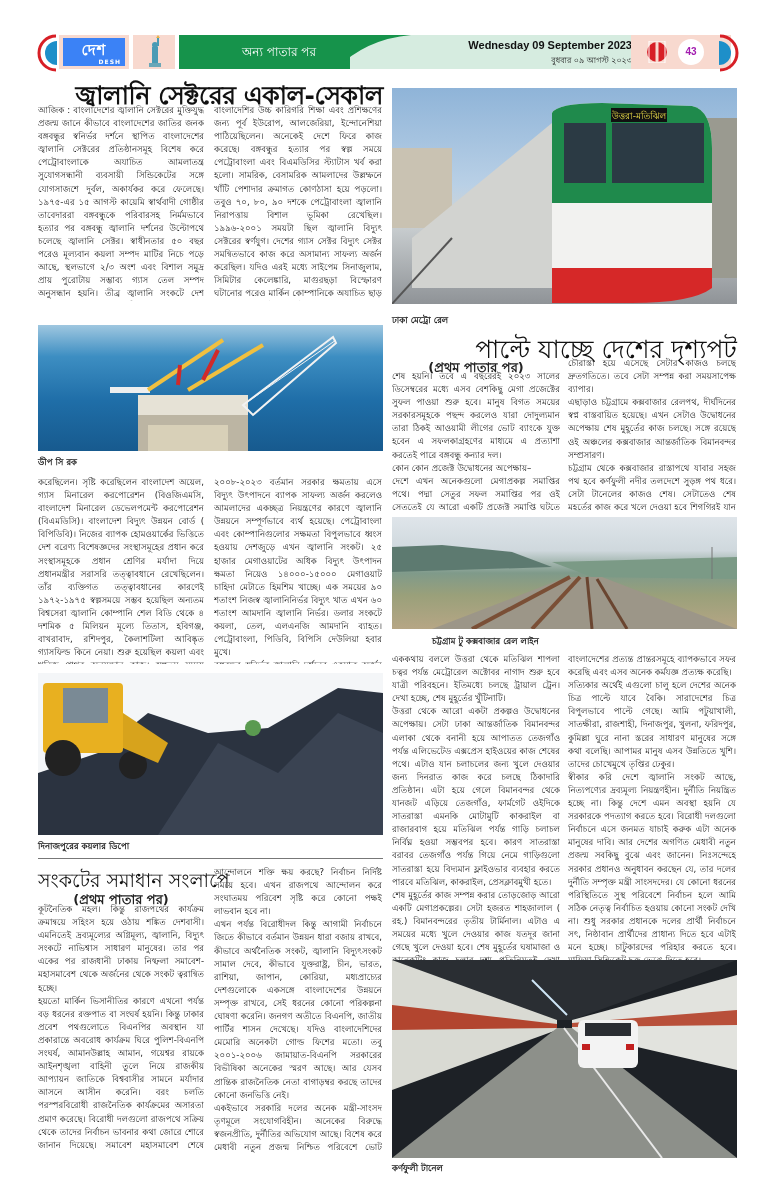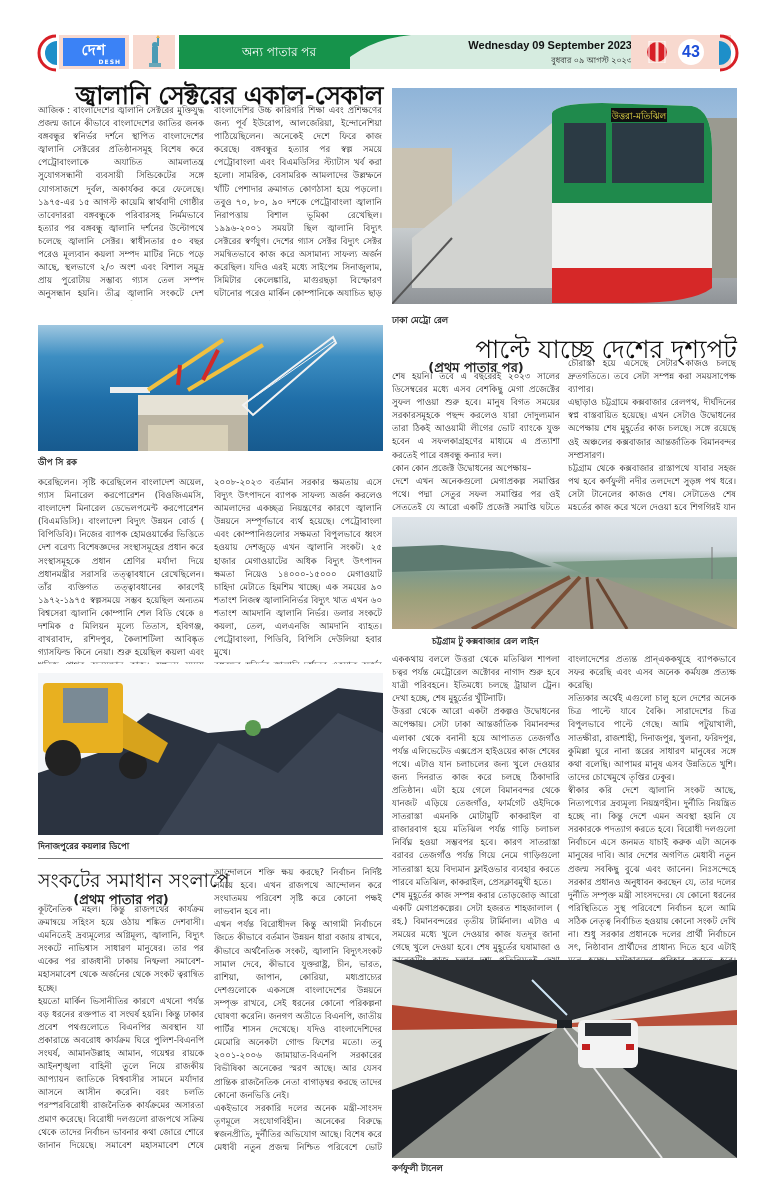--- a/index.html
+++ b/index.html
@@ -14,21 +14,21 @@
   .mh-logo-sub { position: absolute; right: 4px; bottom: 0px; font-size: 6px; color: #fff; font-weight: bold; line-height: 8px; }
   .mh-liberty { position: absolute; left: 95px; top: 1px; width: 42px; height: 34px; background: #f8d9cf; }
   .mh-section { position: absolute; left: 141px; top: 1px; width: 200px; height: 34px; background: #16934b; color: #fff;
                 font-size: 12px; line-height: 34px; text-align: center; }
   .date-strip { position: absolute; left: 350px; top: 35px; width: 292px; height: 34px; background: #d6ece0; }
   .date-swoosh { position: absolute; left: 336px; top: 35px; width: 80px; height: 34px; }
   .date-en { position: absolute; right: 10px; top: 4px; font-size: 11px; font-weight: bold; color: #111; font-family: "Liberation Sans", sans-serif; }
   .date-bn { position: absolute; right: 10px; top: 19px; font-size: 8px; color: #222; }
   .page-box { position: absolute; left: 631px; top: 35px; width: 100px; height: 34px; background: #f8d9cf; }
   .page-num { position: absolute; left: 47px; top: 4px; width: 26px; height: 26px; border-radius: 50%; background: #fff;
-              font-family: "Liberation Sans", sans-serif; font-weight: bold; font-size: 16px; line-height: 26px; text-align: center; color: #1d4ed8; }
+              font-family: "Liberation Sans", sans-serif; font-weight: bold; font-size: 10px; line-height: 26px; text-align: center; color: #a21caf; }
   .page-cricket { position: absolute; left: 14px; top: 6px; }
   .page-ring { position: absolute; left: 718px; top: 34px; }
 
   
   .headline { position: absolute; font-family: "DejaVu Sans", sans-serif; color: #111; text-align: right; white-space: nowrap; }
   .subhead { position: absolute; font-size: 13px; font-weight: bold; text-align: center; color: #222; }
   .col { position: absolute; font-size: 8.6px; line-height: 13.1px; color: #222; text-align: justify; overflow: hidden; }
   .col p { margin: 0; text-indent: 0; }
   .col .lead { font-weight: normal; }
   .photo { position: absolute; overflow: hidden; }
@@ -199,21 +199,21 @@
   </div>
   <div class="caption" style="left:392px; top:635px;margin-left:40px;">চট্টগ্রাম টু কক্সবাজার রেল লাইন</div>
 
   <div class="col" style="left:392px; top:653px; width:168px; height:310px;">
     <p>এককথায় বললে উত্তরা থেকে মতিঝিল শাপলা চত্বর পর্যন্ত মেট্রোরেল অক্টোবর নাগাদ শুরু হবে যাত্রী পরিবহনে। ইতিমধ্যে চলছে ট্রায়াল ট্রেন। দেখা হচ্ছে, শেষ মুহূর্তের খুঁটিনাটি।</p>
     <p>উত্তরা থেকে আরো একটা প্রকল্পও উদ্বোধনের অপেক্ষায়। সেটা ঢাকা আন্তর্জাতিক বিমানবন্দর এলাকা থেকে বনানী হয়ে আপাতত তেজগাঁও পর্যন্ত এলিভেটেড এক্সপ্রেস হাইওয়ের কাজ শেষের পথে। এটাও যান চলাচলের জন্য খুলে দেওয়ার জন্য দিনরাত কাজ করে চলছে ঠিকাদারি প্রতিষ্ঠান। এটা হয়ে গেলে বিমানবন্দর থেকে যানজট এড়িয়ে তেজগাঁও, ফার্মগেট ওইদিকে সাতরাস্তা এমনকি মোটামুটি কাকরাইল বা রাজারবাগ হয়ে মতিঝিল পর্যন্ত গাড়ি চলাচল নির্বিঘ্ন হওয়া সম্ভবপর হবে। কারণ সাতরাস্তা বরাবর তেজগাঁও পর্যন্ত গিয়ে নেমে গাড়িগুলো সাতরাস্তা হয়ে বিদ্যমান ফ্লাইওভার ব্যবহার করতে পারবে মতিঝিল, কাকরাইল, প্রেসক্লাবমুখী হতে।</p>
     <p>শেষ মুহূর্তের কাজ সম্পন্ন করার তোড়জোড় আরো একটি মেগাপ্রকল্পের। সেটা হজরত শাহজালাল ( রহ.) বিমানবন্দরের তৃতীয় টার্মিনাল। এটাও এ সময়ের মধ্যে খুলে দেওয়ার কাজ যতদূর জানা গেছে খুলে দেওয়া হবে। শেষ মুহূর্তের ঘষামাজা ও কানেকটিং কাজ চলার দৃশ্য প্রতিনিয়তই দেখা যাচ্ছে, আপডেট দিচ্ছে।</p>
 
   </div>
   <div class="col" style="left:568px; top:653px; width:168px; height:310px;">
-    <p>বাংলাদেশের প্রত্যন্ত প্রান্এককথূহে ব্যাপকভাবে সফর করেছি এবং এসব অনেক কর্মযজ্ঞ প্রত্যক্ষ করেছি।</p>
+    <p>বাংলাদেশের প্রত্যন্ত প্রান্তরসমূহে ব্যাপকভাবে সফর করেছি এবং এসব অনেক কর্মযজ্ঞ প্রত্যক্ষ করেছি।</p>
     <p>সত্যিকার অর্থেই এগুলো চালু হলে দেশের অনেক চিত্র পাল্টে যাবে বৈকি। সারাদেশের চিত্র বিপুলভাবে পাল্টে গেছে। আমি পটুয়াখালী, সাতক্ষীরা, রাজশাহী, দিনাজপুর, খুলনা, ফরিদপুর, কুমিল্লা ঘুরে নানা স্তরের সাধারণ মানুষের সঙ্গে কথা বলেছি। আপামর মানুষ এসব উন্নতিতে খুশি। তাদের চোখেমুখে তৃপ্তির ঢেকুর।</p>
     <p>স্বীকার করি দেশে জ্বালানি সংকট আছে, নিত্যপণ্যের দ্রব্যমূল্য নিয়ন্ত্রণহীন। দুর্নীতি নিয়ন্ত্রিত হচ্ছে না। কিন্তু দেশে এমন অবস্থা হয়নি যে সরকারকে পদত্যাগ করতে হবে। বিরোধী দলগুলো নির্বাচনে এসে জনমত যাচাই করুক এটা অনেক মানুষের দাবি। আর দেশের অগণিত মেধাবী নতুন প্রজন্ম সবকিছু বুঝে এবং জানেন। নিঃসন্দেহে সরকার প্রধানও অনুধাবন করছেন যে, তার দলের দুর্নীতি সম্পৃক্ত মন্ত্রী সাংসদদের। যে কোনো ধরনের পরিস্থিতিতে সুস্থ পরিবেশে নির্বাচন হলে আমি সঠিক নেতৃত্ব নির্বাচিত হওয়ায় কোনো সংকট দেখি না। শুধু সরকার প্রধানকে দলের প্রার্থী নির্বাচনে সৎ, নিষ্ঠাবান প্রার্থীদের প্রাধান্য দিতে হবে এটাই মনে হচ্ছে। চাটুকারদের পরিহার করতে হবে। মাফিয়া সিন্ডিকেট চক্র ভেঙে দিতে হবে।</p>
 
   </div>
 
   <div class="photo" style="left:392px; top:960px; width:345px; height:198px; background:#2a2e33;">
     <svg width="345" height="198" viewBox="0 0 345 198">
       <path d="M0 0 L165 60 L180 60 L345 0 L345 198 L0 198 Z" fill="#1d2126"></path>
       <path d="M0 0 L165 60 L165 70 L0 130 Z" fill="#d9dad3"></path>
       <path d="M0 45 L165 64 L165 68 L0 70 Z" fill="#b2452f"></path>

